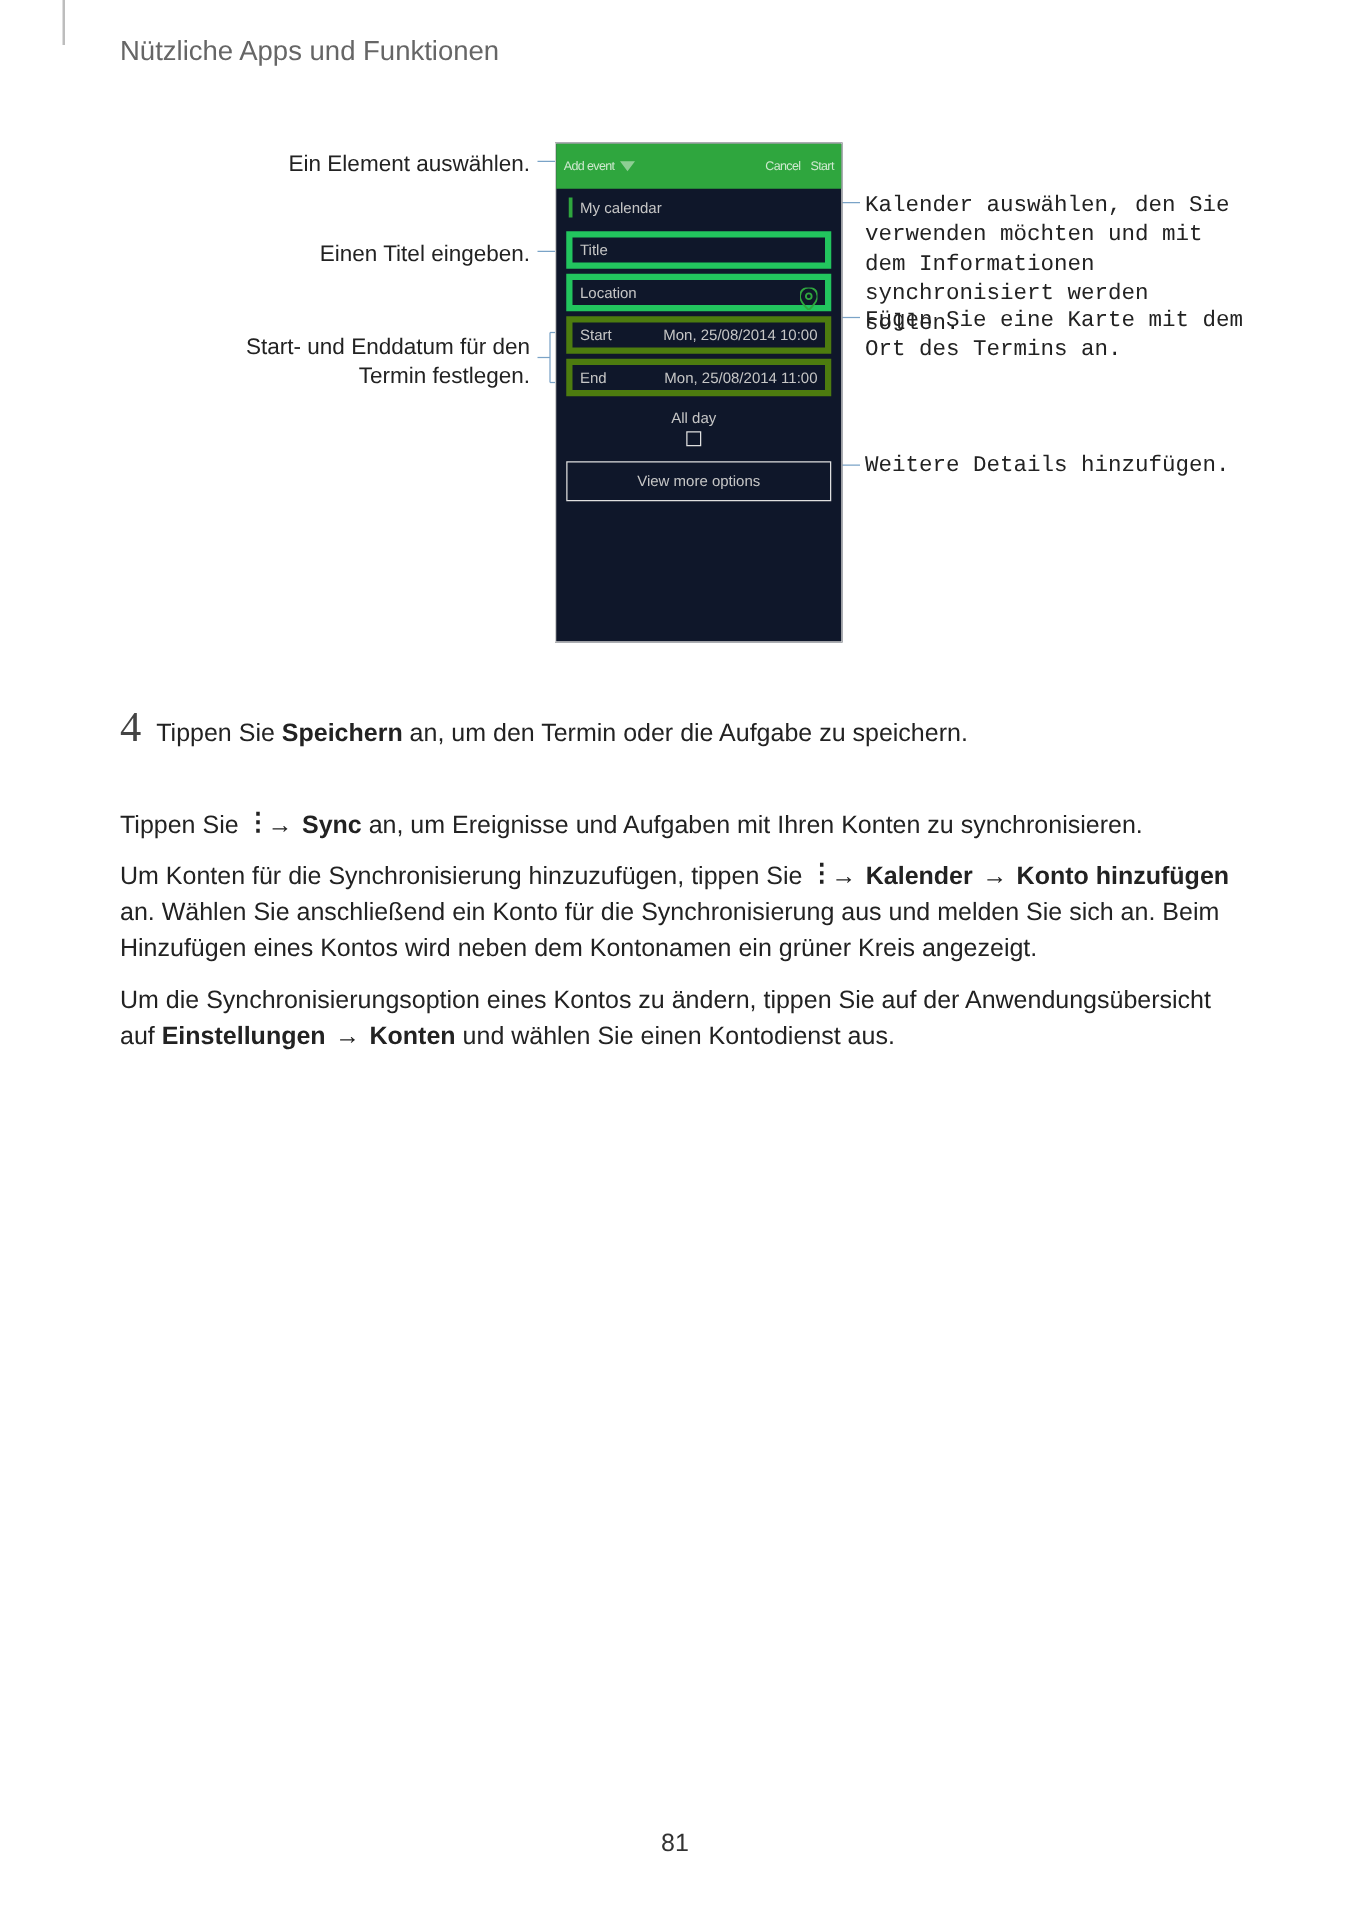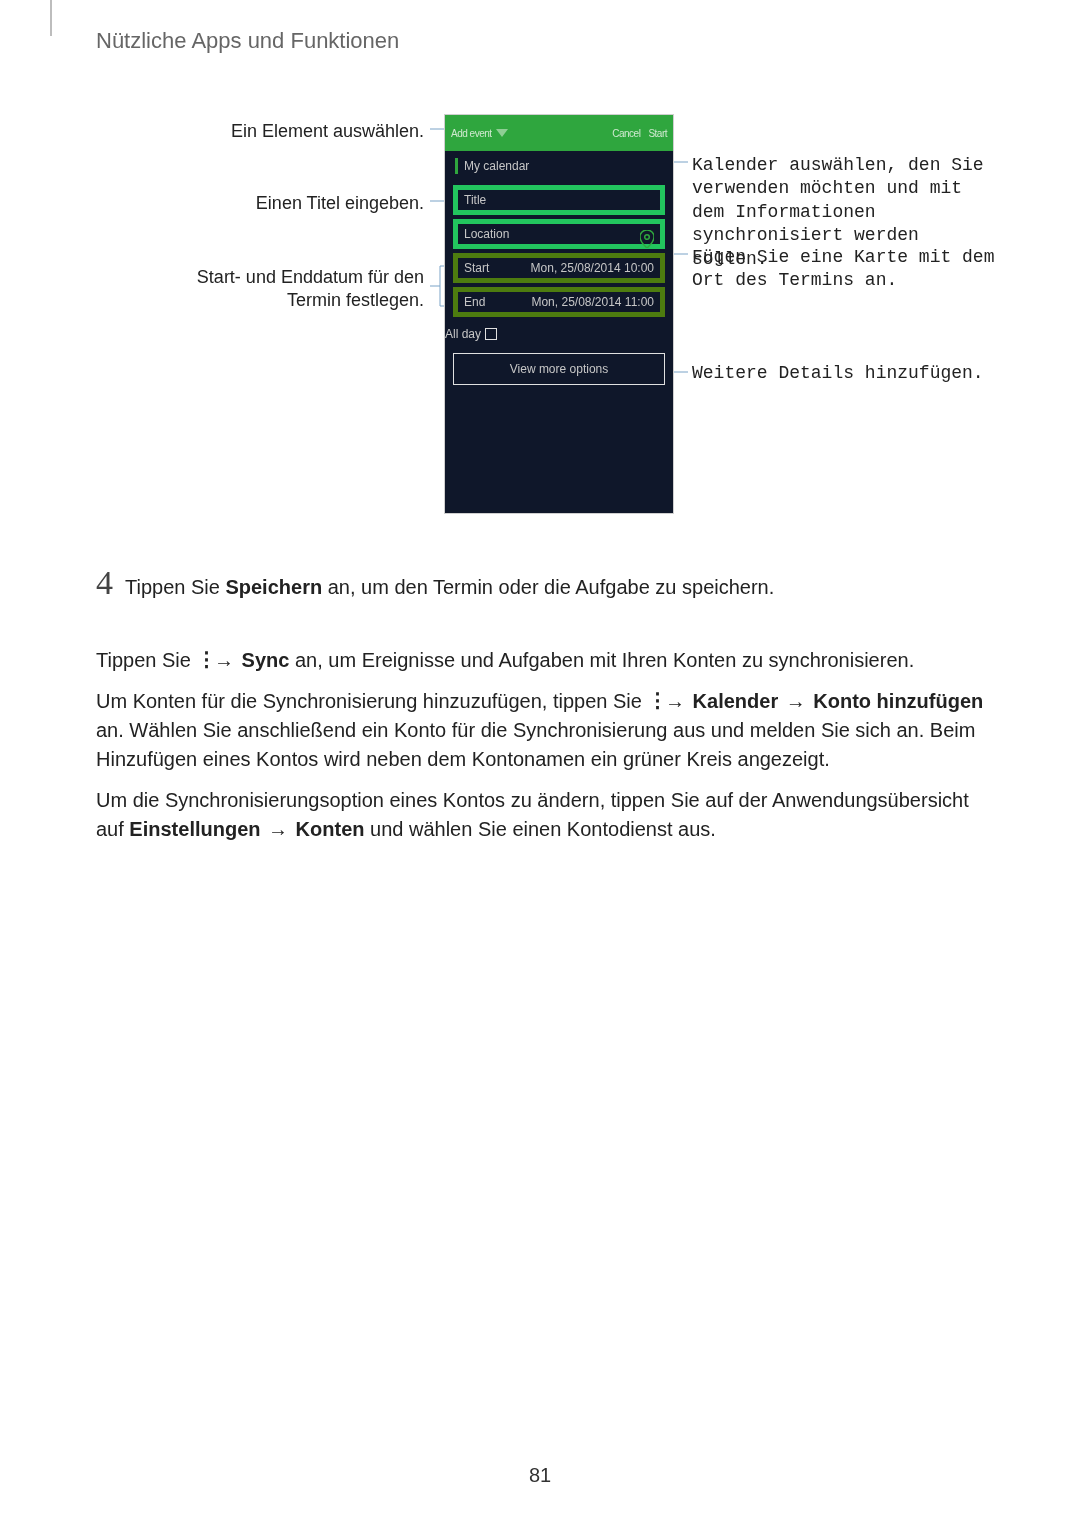--- a/index.html
+++ b/index.html
@@ -12,21 +12,21 @@
   .phone-header { height: 36px; background: #2fa63e; display: flex; align-items: center; padding: 0 6px; }
   .ph-label { color: #cfe9cf; font-size: 10px; letter-spacing: -0.5px; filter: blur(0.6px); }
   .ph-sep { flex: 1; }
   .ph-tri { width: 0; height: 0; border-left: 6px solid transparent; border-right: 6px solid transparent; border-bottom: 8px solid #cfe9cf; margin: 0 4px; transform: rotate(180deg); opacity: 0.6; }
   .row-cal { display: flex; align-items: center; height: 30px; padding-left: 10px; }
   .cal-bar { width: 3px; height: 16px; background: #2fa63e; margin-right: 6px; }
   .row-text { color: #c6c6c6; font-size: 12px; font-weight: 400; filter: blur(0.6px); }
   .field { margin: 4px 8px; height: 30px; border: 5px solid #22c55e; display: flex; align-items: center; padding: 0 6px; position: relative; }
   .loc-icon { position: absolute; right: 6px; top: 6px; }
   .field-row2 { margin: 4px 8px; height: 30px; border: 5px solid #4d7c0f; display: flex; align-items: center; padding: 0 6px; justify-content: space-between; }
-  .row-right { display: flex; align-items: center; justify-content: flex-start; padding: 6px 8px 0 0; gap: 4px; }
+  .row-right { display: flex; align-items: center; justify-content: center; padding: 6px 8px 0 0; gap: 4px; flex-direction: column; }
   .chk { width: 12px; height: 12px; border: 1px solid #e0e0e0; }
   .big-btn { margin: 12px 8px 0 8px; height: 32px; border: 1px solid #e0e0e0; display: flex; align-items: center; justify-content: center; }
 
   .callout { position: absolute; font-size: 18px; color: #222; line-height: 1.3; }
   .cl { text-align: right; }
   .cr { text-align: left; font-family: Liberation Mono, monospace; }
   svg.lines { position: absolute; left: 0; top: 0; width: 100%; height: 400px; pointer-events: none; }
   svg.lines line { stroke: #7aa3c7; stroke-width: 1; }
 
   .step4 { display: flex; align-items: baseline; gap: 12px; margin-bottom: 44px; }

